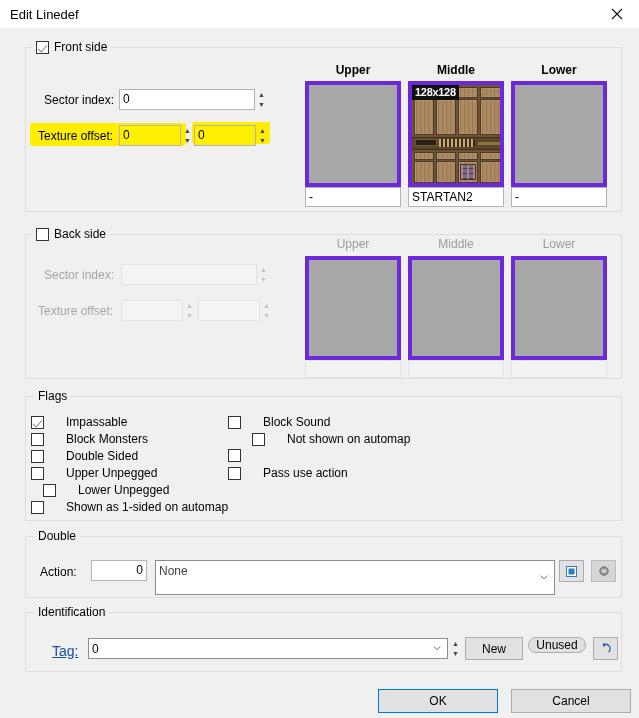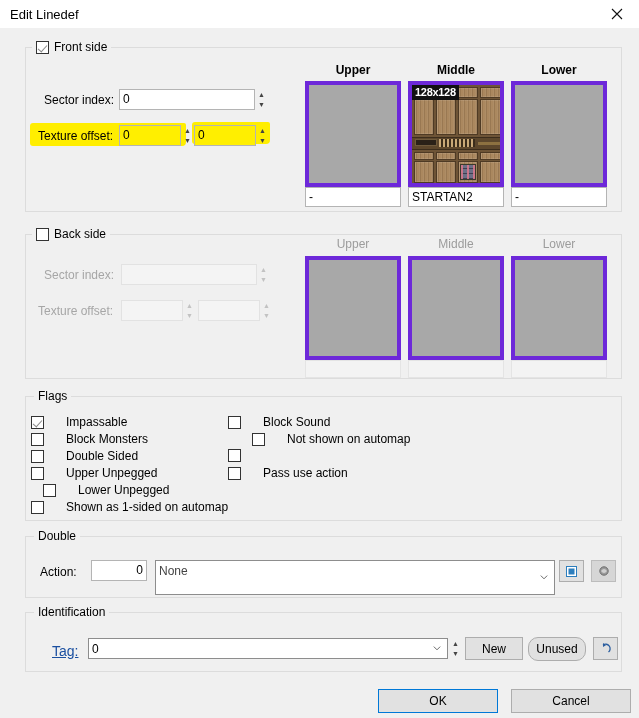--- a/index.html
+++ b/index.html
@@ -365,21 +365,21 @@
   <span>0</span>
   <svg class="arrow" viewBox="0 0 10 10">
     <path d="M1 3 L5 7 L9 3" stroke="#444" stroke-width="1" fill="none"></path>
   </svg>
 </div>
 <div class="spin" style="left:450px; top:638px; height:21px;">
   <span>▲</span>
   <span>▼</span>
 </div>
 <div class="btn" style="left:465px; top:637px; width:58px; height:23px;">New</div>
-<div class="btn" style="left:528px; top:637px; width:58px; height:24px;border-radius:10px;">Unused</div>
+<div class="btn" style="left:528px; top:637px; width:58px; height:16px;border-radius:10px;">Unused</div>
 <div class="btn" style="left:593px; top:637px; width:25px; height:23px;">
   <svg width="13" height="13" viewBox="0 0 13 13">
     <path d="M9.5 10 A4 4 0 1 0 4 3.2" stroke="#2d5fa0" stroke-width="1.3" fill="none"></path>
     <path d="M4 1 L4 5 L7 3.2 Z" fill="#2d5fa0"></path>
   </svg>
 </div>
 
 <div class="btn focus" style="left:378px; top:689px; width:120px; height:24px;">OK</div>
 <div class="btn" style="left:511px; top:689px; width:120px; height:24px;">Cancel</div>
 

